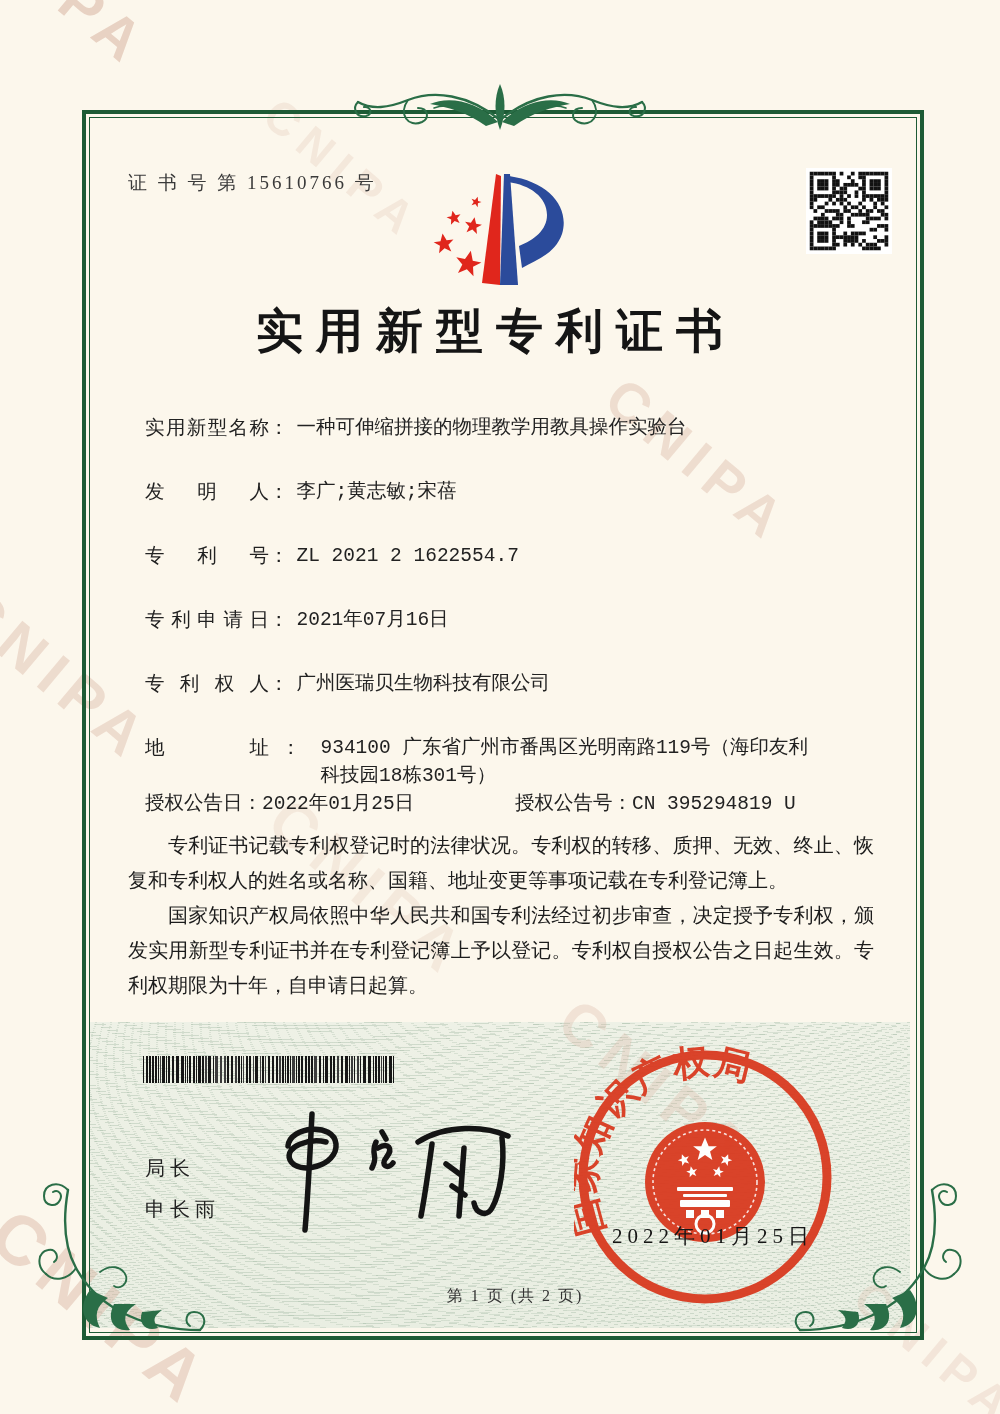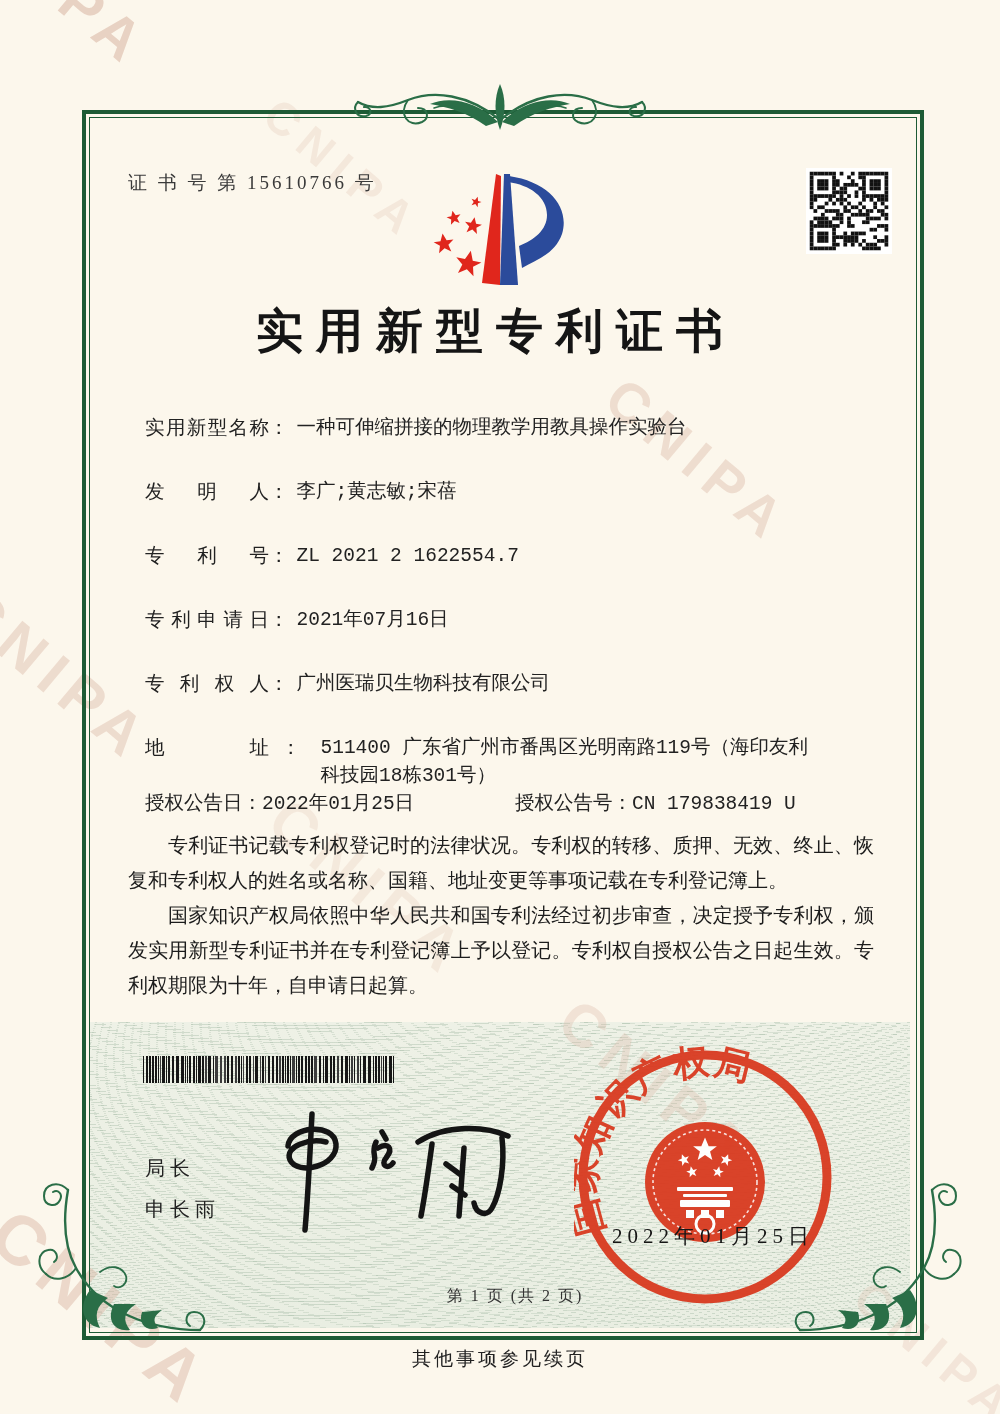--- a/index.html
+++ b/index.html
@@ -420,32 +420,32 @@
     </div>
     <div class="field-row">
       <span class="lab">专利权人</span>
         <span class="colon"></span>
         <span class="colon">：</span>
       <span class="val">广州医瑞贝生物科技有限公司</span>
     </div>
     <div class="field-row addr">
       <span class="lab">地址</span>
         <span class="colon">：</span>
-      <span class="val">511400 广东省广州市番禺区光明南路119号（海印友利科技园18栋301号）</span>
+      <span class="val">934100 广东省广州市番禺区光明南路119号（海印友利科技园18栋301号）</span>
     </div>
     <div class="grant-row">
       <span class="g1">
         <span class="lab">授权公告日</span>
           <span class="colon">：</span>
         <span class="val">2022年01月25日</span>
       </span>
       <span class="g1">
         <span class="lab">授权公告号</span>
           <span class="colon">：</span>
-        <span class="val">CN 179838419 U</span>
+        <span class="val">CN 395294819 U</span>
       </span>
     </div>
   </div>
 
   <div class="paragraphs">
     <p>专利证书记载专利权登记时的法律状况。专利权的转移、质押、无效、终止、恢复和专利权人的姓名或名称、国籍、地址变更等事项记载在专利登记簿上。</p>
     <p>国家知识产权局依照中华人民共和国专利法经过初步审查，决定授予专利权，颁发实用新型专利证书并在专利登记簿上予以登记。专利权自授权公告之日起生效。专利权期限为十年，自申请日起算。</p>
   </div>
 
   <svg class="barcode" width="258" height="27" viewBox="0 0 258 27">
@@ -574,15 +574,14 @@
         <rect x="112" y="164" width="8" height="8"></rect>
         <rect x="127" y="164" width="8" height="8"></rect>
         <rect x="142" y="164" width="8" height="8"></rect>
       </g>
       <circle cx="131" cy="178" r="9" fill="none" stroke="#ffffff" stroke-width="3"></circle>
     </g>
   </svg>
   <div class="seal-date">2022年01月25日</div>
 
   <div class="page-info">第 1 页 (共 2 页)</div>
-  <div class="bottom-note">其他事项参见续页</div>
 
 </div>
 
 </body></html>

